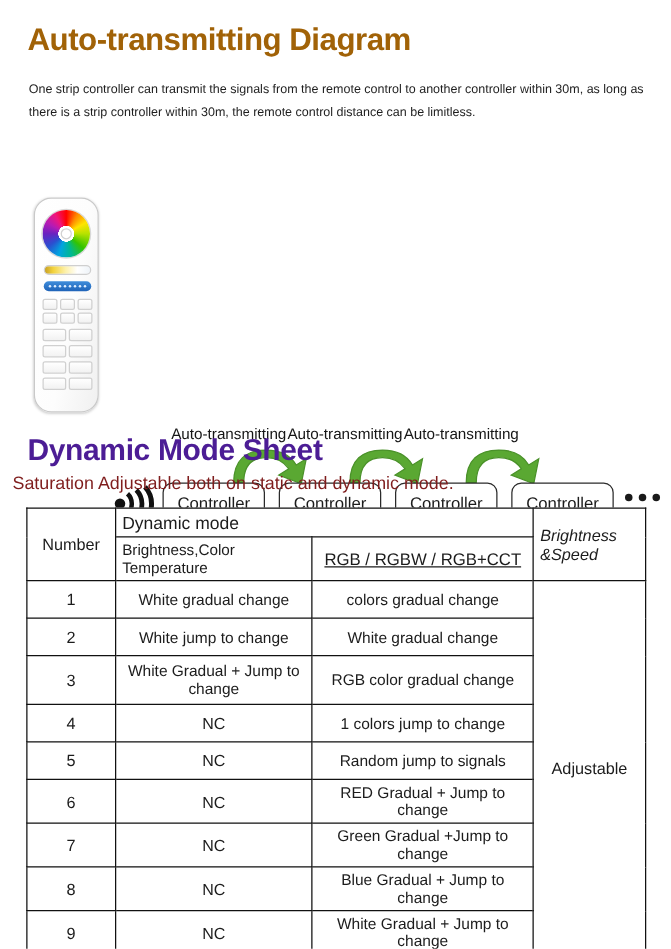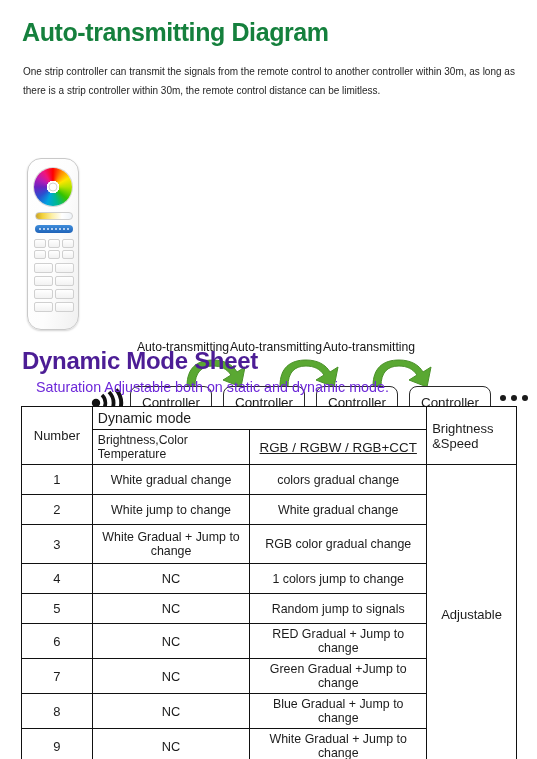--- a/index.html
+++ b/index.html
@@ -17,21 +17,21 @@
   }
 
   
   .h1 {
     position: absolute;
     left: 22px;
     top: 18px;
     font-size: 25px;
     font-weight: bold;
     letter-spacing: -0.4px;
-    color: #15803d;
+    color: #a16207;
     white-space: nowrap;
   }
   .intro {
     position: absolute;
     left: 23px;
     top: 63px;
     width: 495px;
     font-size: 10px;
     line-height: 18.6px;
     color: #1e1e1e;
@@ -207,24 +207,24 @@
     left: 22px;
     top: 347px;
     font-size: 24px;
     font-weight: bold;
     letter-spacing: -0.3px;
     color: #4c1d95;
     white-space: nowrap;
   }
   .sub2 {
     position: absolute;
-    left: 36px;
+    left: 10px;
     top: 379px;
     font-size: 14.3px;
-    color: #6d28d9;
+    color: #7f1d1d;
     white-space: nowrap;
   }
 
   
   table.sheet {
     position: absolute;
     left: 21px;
     top: 406px;
     width: 496px;
     border-collapse: collapse;
@@ -234,21 +234,21 @@
   }
   table.sheet td, table.sheet th {
     border: 1.3px solid #111;
     padding: 3px 5px;
     font-weight: normal;
     vertical-align: middle;
   }
   .col-num   { width: 63px;  text-align: center; }
   .col-bct   { width: 160px; }
   .col-rgb   { width: 190px; text-decoration: underline; }
-  .col-bs    { width: 83px;  text-align: center; }
+  .col-bs    { width: 83px;  text-align: center; font-style: italic; }
 
   th.dyn-span { text-align: left; font-size: 14px; padding: 5px 0; }
   th.num-cell { text-align: center; font-size: 13px; }
   th.bs-cell  { text-align: left; font-size: 13px; line-height: 15px; padding-left: 6px; }
   th.sub-bct  { text-align: left; font-size: 12.2px; padding-left: 5px; }
   th.sub-rgb  { text-align: center; font-size: 13.4px; }
 
   td.num  { text-align: center; font-size: 13px; }
   td.nc   { text-align: center; font-size: 12.8px; }
   td.txt  { text-align: center; }

